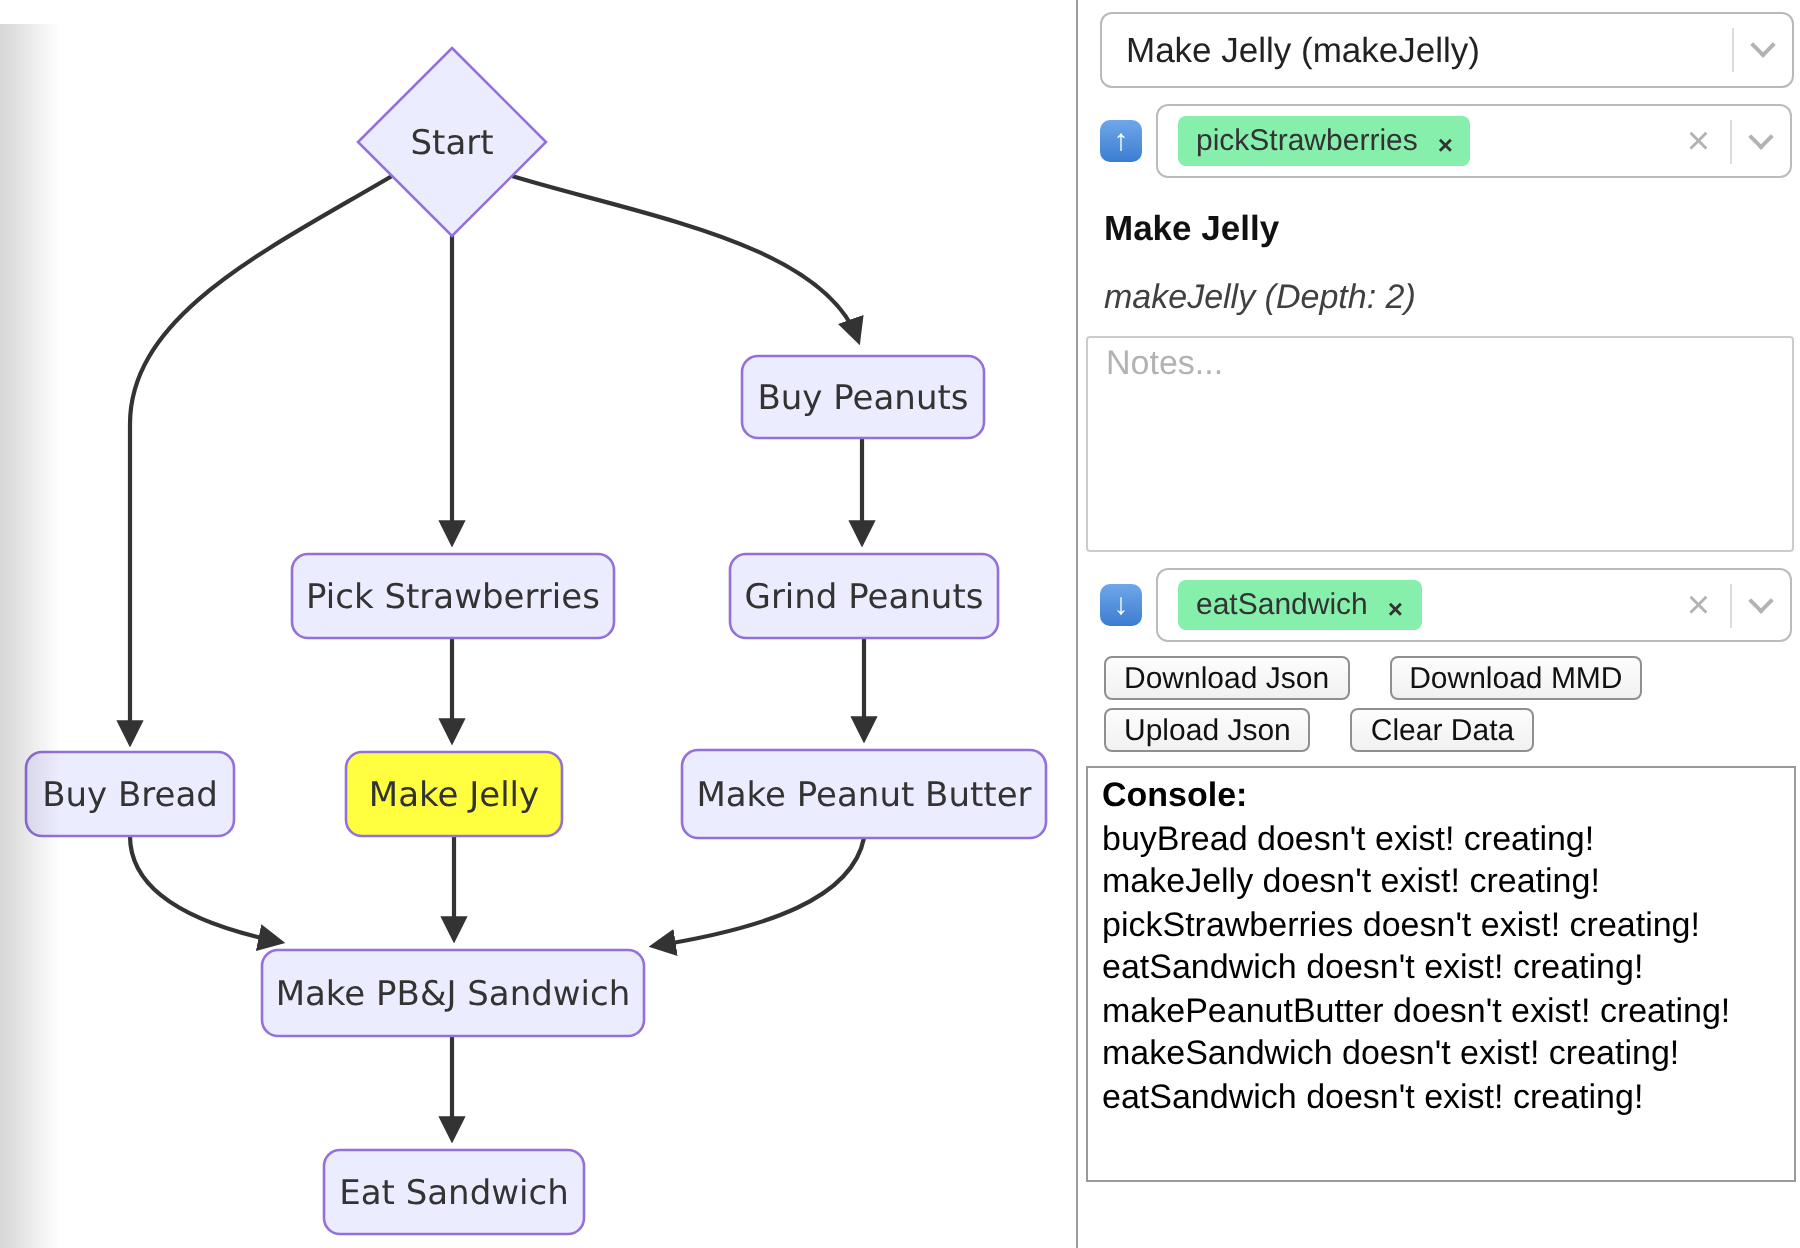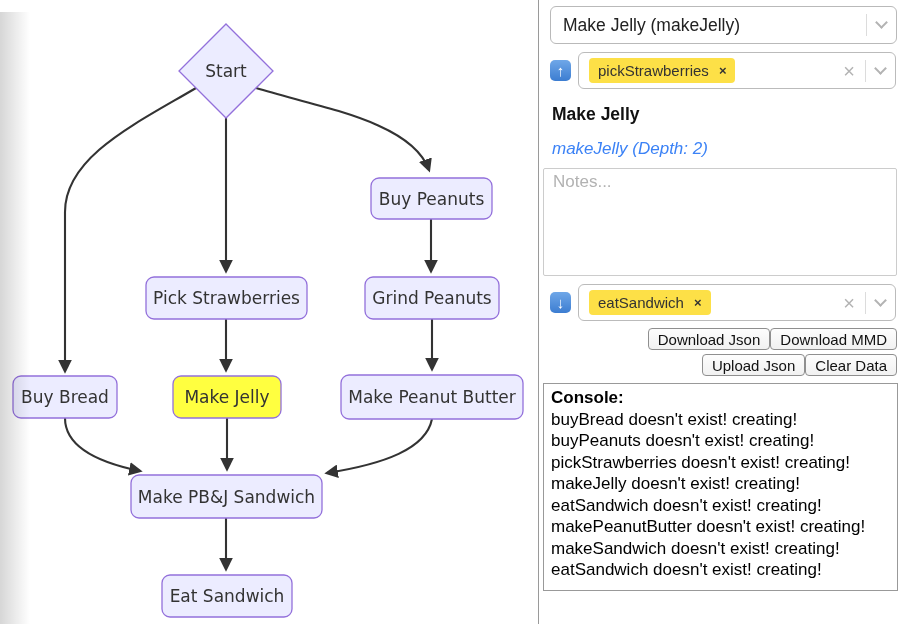--- a/index.html
+++ b/index.html
@@ -27,35 +27,35 @@
   .vdiv { width:1px; height:22px; background:#dcdcdc; margin:0 10px; }
   .chev { width:9px; height:9px; border-right:2px solid #b3b3b3; border-bottom:2px solid #b3b3b3;
           transform:rotate(45deg); margin-top:-5px; flex:none; }
 
   .relrow { display:flex; align-items:center; margin:8px 1px 0 7px; gap:7px; }
   .bluebox { width:21px; height:21px; border-radius:5px; flex:none;
              background:linear-gradient(#6fa7e8,#3c7dd1); color:#fff; font-size:15px; font-weight:bold;
              display:flex; align-items:center; justify-content:center; }
   .combobox { flex:1; height:37px; border:1px solid #bbbbbb; border-radius:6px;
               display:flex; align-items:center; padding:0 10px; background:#fff; }
-  .chip { background:#fde047; border-radius:4px; padding:4px 9px; font-size:15px; color:#333;
-          display:flex; align-items:center; gap:10px; }
+  .chip { background:#86efac; border-radius:4px; padding:4px 9px; font-size:15px; color:#333;
+          display:flex; align-items:flex-end; gap:10px; }
   .chipx { font-weight:bold; font-size:13px; color:#333; line-height:1; cursor:pointer; }
   .clearx { color:#b3b3b3; font-size:20px; line-height:1; cursor:pointer; }
   .grow { flex:1; }
 
   .title    { font-weight:bold; font-size:17.5px; margin:15px 0 0 9px; }
-  .subtitle { font-style:italic; font-size:17px; margin:14px 0 0 9px; color:#3b82f6; }
+  .subtitle { font-style:italic; font-size:17px; margin:14px 0 0 9px; color:#404040; }
 
   textarea.notes { display:block; width:354px; height:108px; margin:9px 0 0 0;
                    border:1px solid #cccccc; border-radius:2px; resize:none;
                    font-family:"Liberation Sans",sans-serif; font-size:17px; padding:3px 9px; color:#333; }
   textarea.notes::placeholder { color:#b2b2b2; }
 
-  .btnrow { display:flex; gap:0; margin:7px 0 0 9px;justify-content:flex-end; }
+  .btnrow { display:flex; gap:20px; margin:7px 0 0 9px; }
   .btnrow.second { margin-top:4px; }
   .btn { font-family:"Liberation Sans",sans-serif; font-size:15px; color:#111;
          background:linear-gradient(#fdfdfd,#f1f1f1); border:1px solid #8f8f8f; border-radius:4px;
          height:22px; padding:0 9px; cursor:pointer; }
 
   .console { margin:7px 0 0 0; border:1px solid #999999; width:355px; height:208px;
              padding:3px 7px; font-size:17px; line-height:21.5px; color:#000; overflow:hidden; }
   .console .clabel { font-weight:bold; }
 </style>
 </head>
@@ -176,23 +176,22 @@
       <button class="btn">Download MMD</button>
     </div>
     <div class="btnrow second">
       <button class="btn">Upload Json</button>
       <button class="btn">Clear Data</button>
     </div>
 
     <div class="console">
       <div class="clabel">Console:</div>
       <div>buyBread doesn't exist! creating!</div>
-      <div>buyPeanuts doesn't exist! creating!</div>
+      <div>makeJelly doesn't exist! creating!</div>
       <div>pickStrawberries doesn't exist! creating!</div>
-      <div>makeJelly doesn't exist! creating!</div>
       <div>eatSandwich doesn't exist! creating!</div>
       <div>makePeanutButter doesn't exist! creating!</div>
       <div>makeSandwich doesn't exist! creating!</div>
       <div>eatSandwich doesn't exist! creating!</div>
     </div>
 
   </div>
 </div>
 
 </body></html>

